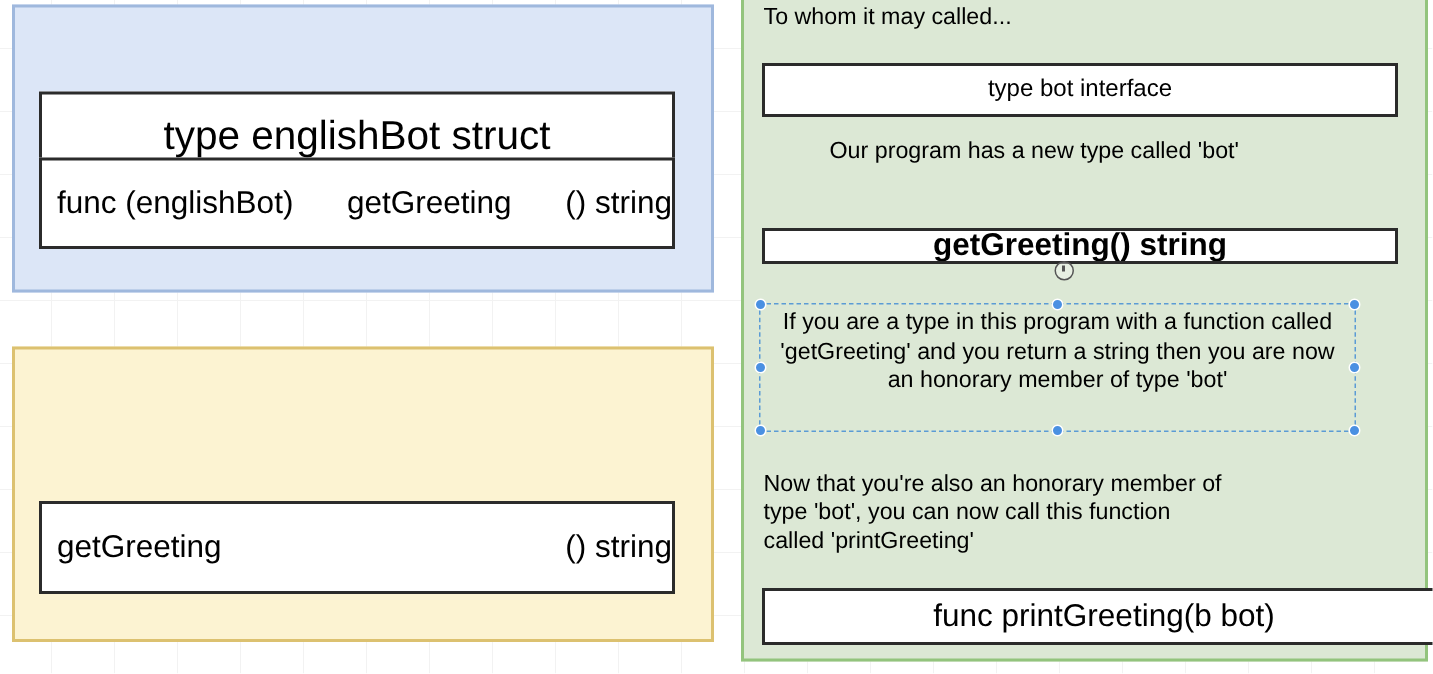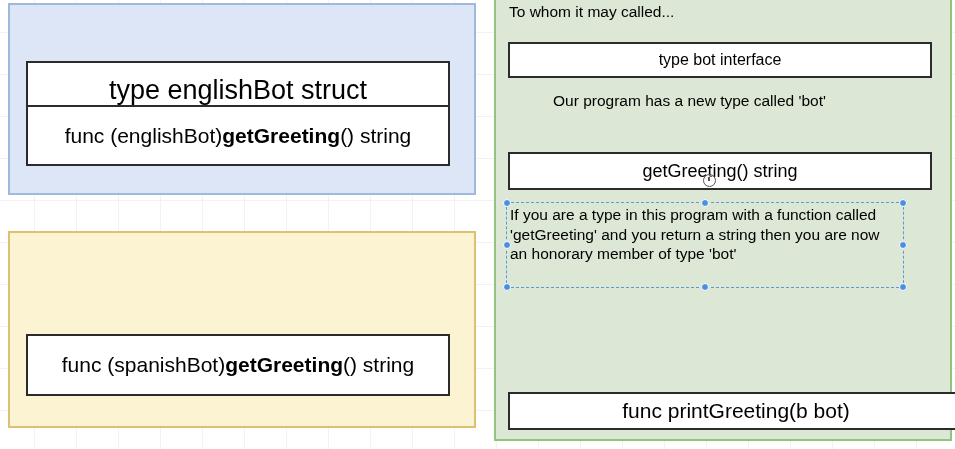--- a/index.html
+++ b/index.html
@@ -64,23 +64,23 @@
     box-sizing: border-box;
     background: #ffffff;
     border: 2px solid #2b2b2b;
     display: flex;
     align-items: center;
     color: #000000;
     white-space: nowrap;
     overflow: hidden;
   }
   .codebox.center { justify-content: center; }
-  .codebox.leftpad { justify-content: center; }
-
-  .codebox b { font-weight: bold; }
+  .codebox.leftpad { justify-content: space-between; padding-left: 10px; }
+
+  .codebox b { font-weight: normal; }
 
   
   .cb-eng-type {
     left: 26px; top: 32px; width: 424px; height: 58px;
     font-size: 27px;
     margin-top: 29px;
   }
   .cb-eng-func {
     left: 26px; top: 105px; width: 424px; height: 61px;
     font-size: 21px;
@@ -95,22 +95,23 @@
     left: 26px; top: 334px; width: 424px; height: 62px;
     font-size: 21px;
   }
 
   
   .cb-bot-iface {
     left: 508px; top: 42px; width: 424px; height: 36px;
     font-size: 16px;
   }
   .cb-getgreeting {
-    left: 508px; top: 152px; width: 424px; height: 38px;
-    font-size: 18px;
+    left: 508px; top: 152px; width: 424px; height: 24px;
+    font-size: 21px;
+    font-weight: bold;
   }
   .cb-printgreeting {
     left: 508px; top: 392px; width: 456px; height: 38px;
     font-size: 21px;
   }
 
   
   .note {
     position: absolute;
     color: #000000;
@@ -128,20 +129,21 @@
     left: 506px;
     top: 202px;
     width: 398px;
     height: 86px;
     box-sizing: border-box;
     border: 1px dashed #5b9bd5;
     color: #000000;
     font-size: 15.5px;
     line-height: 19.5px;
     padding: 2px 3px 0 3px;
+    text-align: center;
   }
   .selected-text .st-body {
     display: block;
   }
 
   .handle {
     position: absolute;
     width: 8px;
     height: 8px;
     margin: -4px 0 0 -4px;
@@ -193,21 +195,20 @@
   <div class="codebox cb-eng-func leftpad">
     <span>func (englishBot) </span>
       <b>getGreeting</b>
       <span>() string</span>
   </div>
 
   <div class="panel panel-yellow"></div>
 
 
   <div class="codebox cb-spa-func leftpad">
-    <span>func (spanishBot) </span>
       <b>getGreeting</b>
       <span>() string</span>
   </div>
 
   <div class="panel panel-green"></div>
 
   <div class="note note-concern">To whom it may called...</div>
 
   <div class="codebox cb-bot-iface center">type bot interface</div>
 
@@ -220,18 +221,21 @@
     <span class="handle h-nw"></span>
     <span class="handle h-n"></span>
     <span class="handle h-ne"></span>
     <span class="handle h-w"></span>
     <span class="handle h-e"></span>
     <span class="handle h-sw"></span>
     <span class="handle h-s"></span>
     <span class="handle h-se"></span>
   </div>
 
+  <div class="note note-honorary">Now that you're also an honorary member of
+type 'bot', you can now call this function
+called 'printGreeting'</div>
 
   <div class="codebox cb-printgreeting center">func printGreeting(b bot)</div>
 
   <div class="cursor-glyph"></div>
 
 </div>
 
 </body></html>

